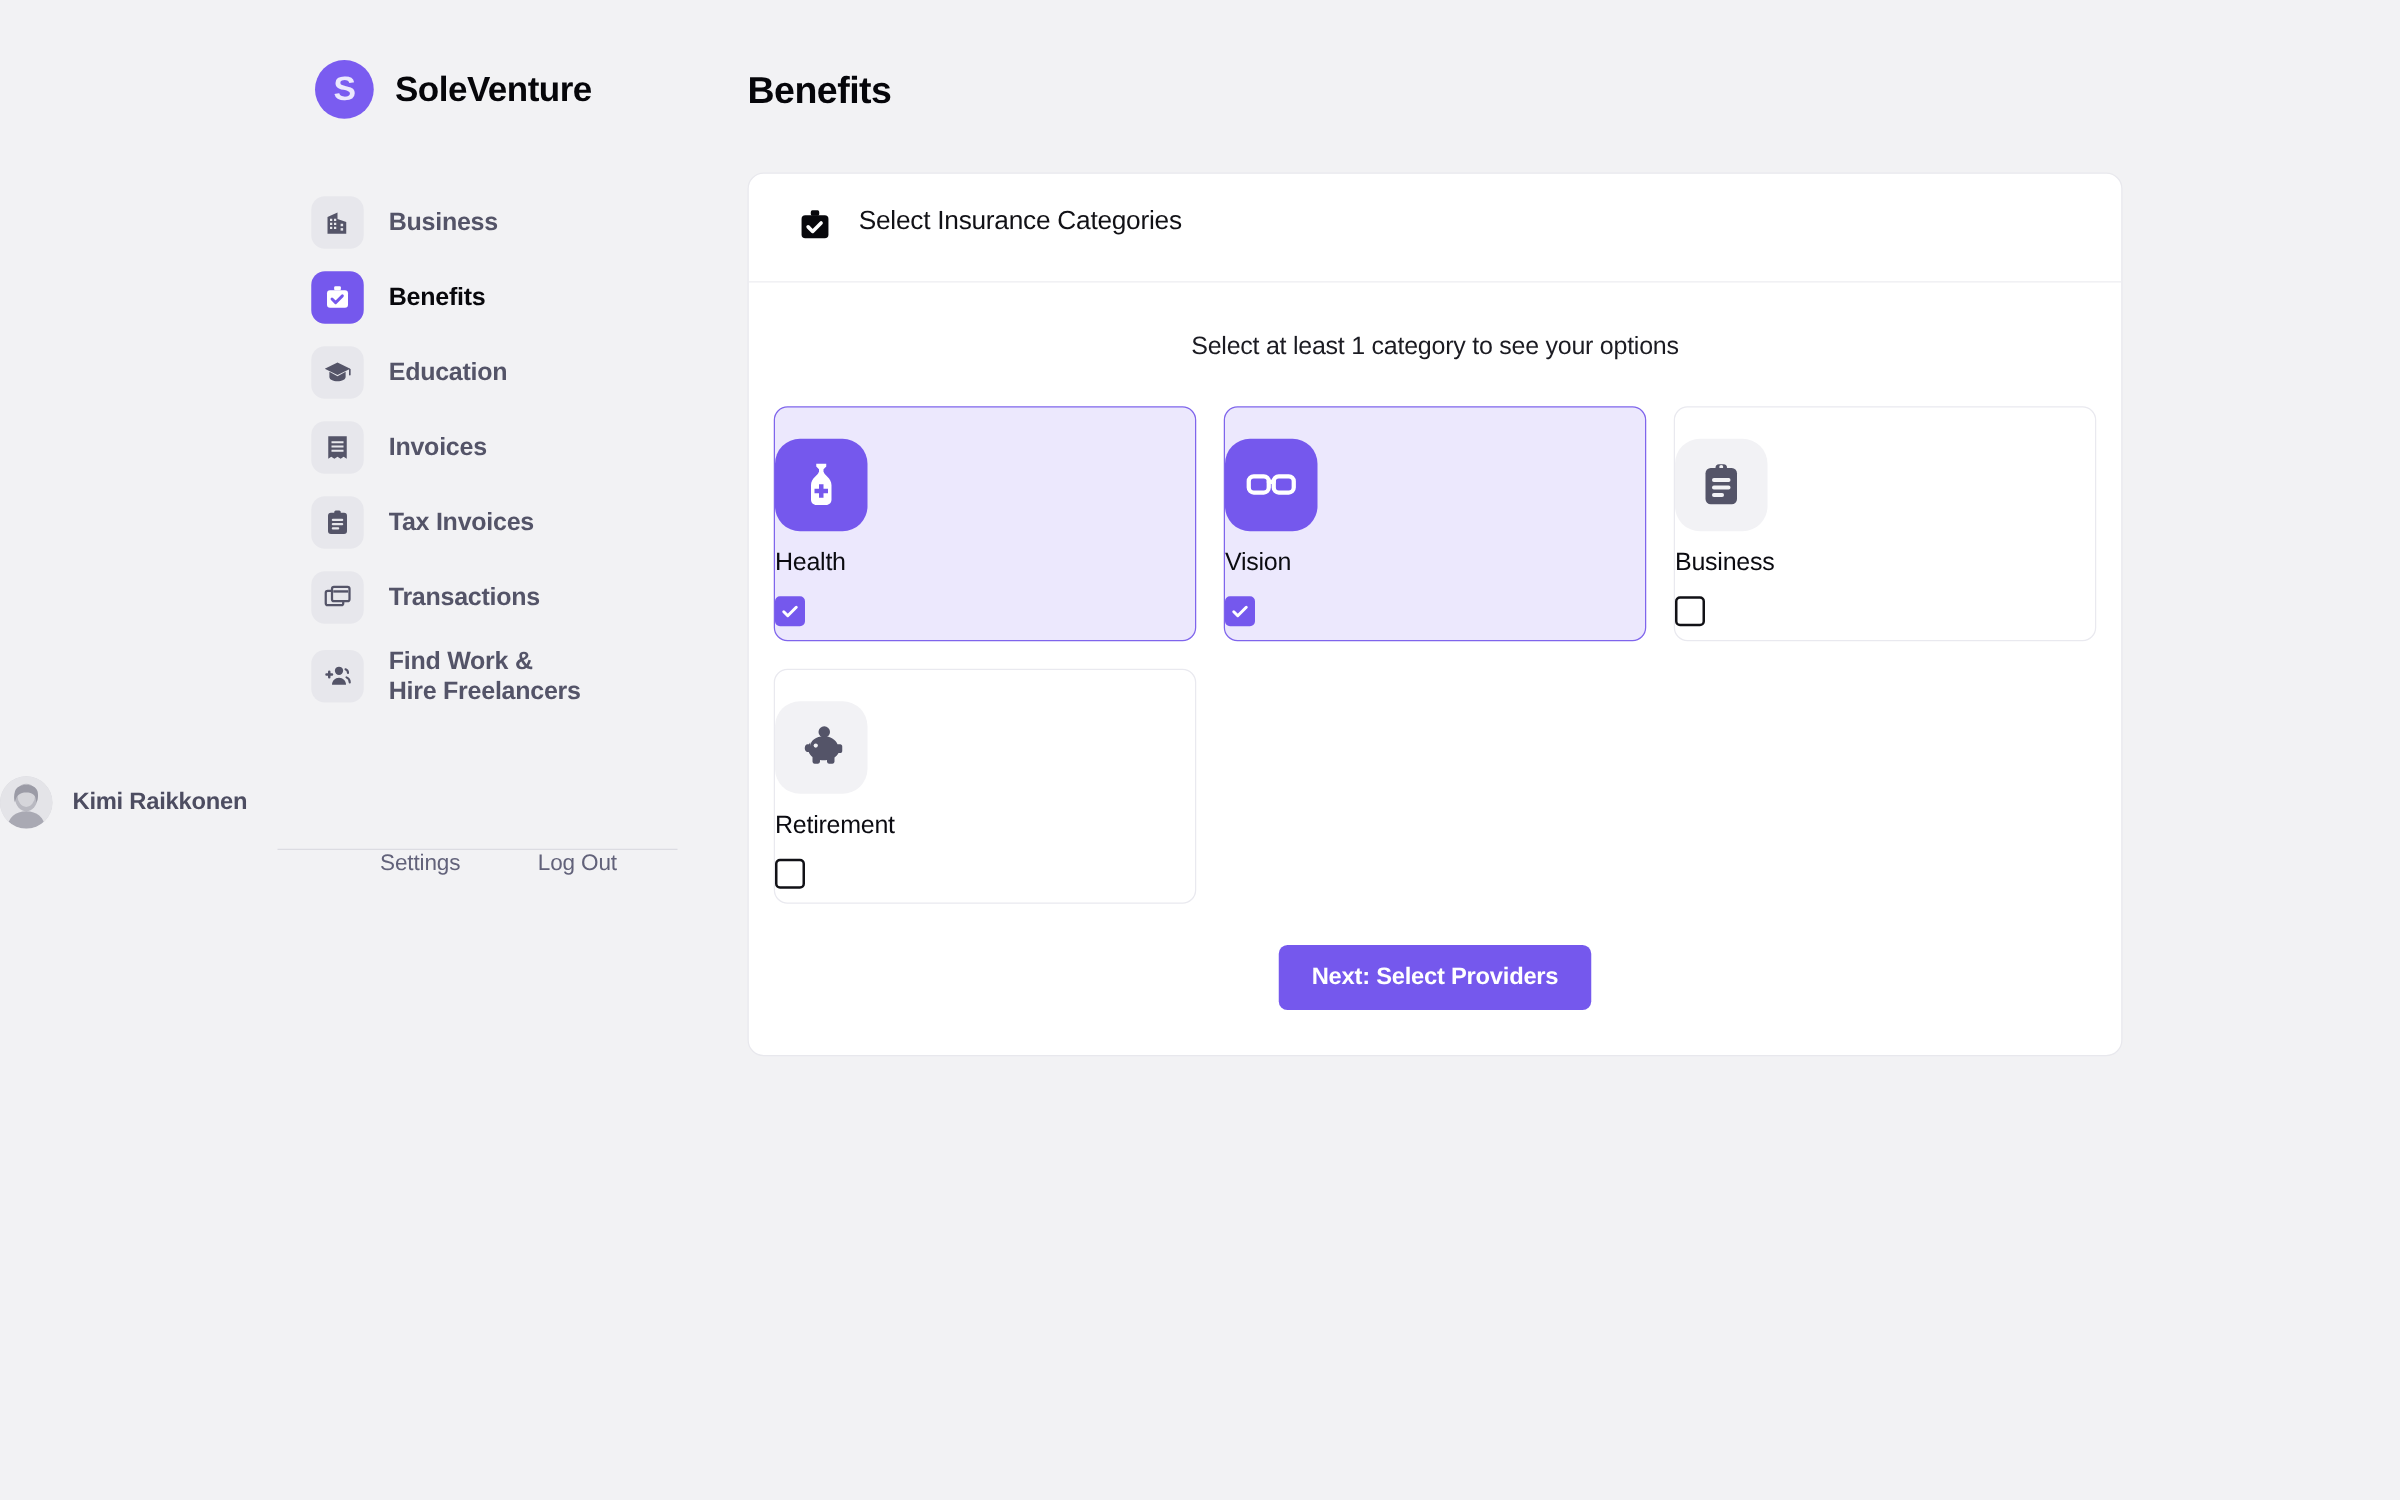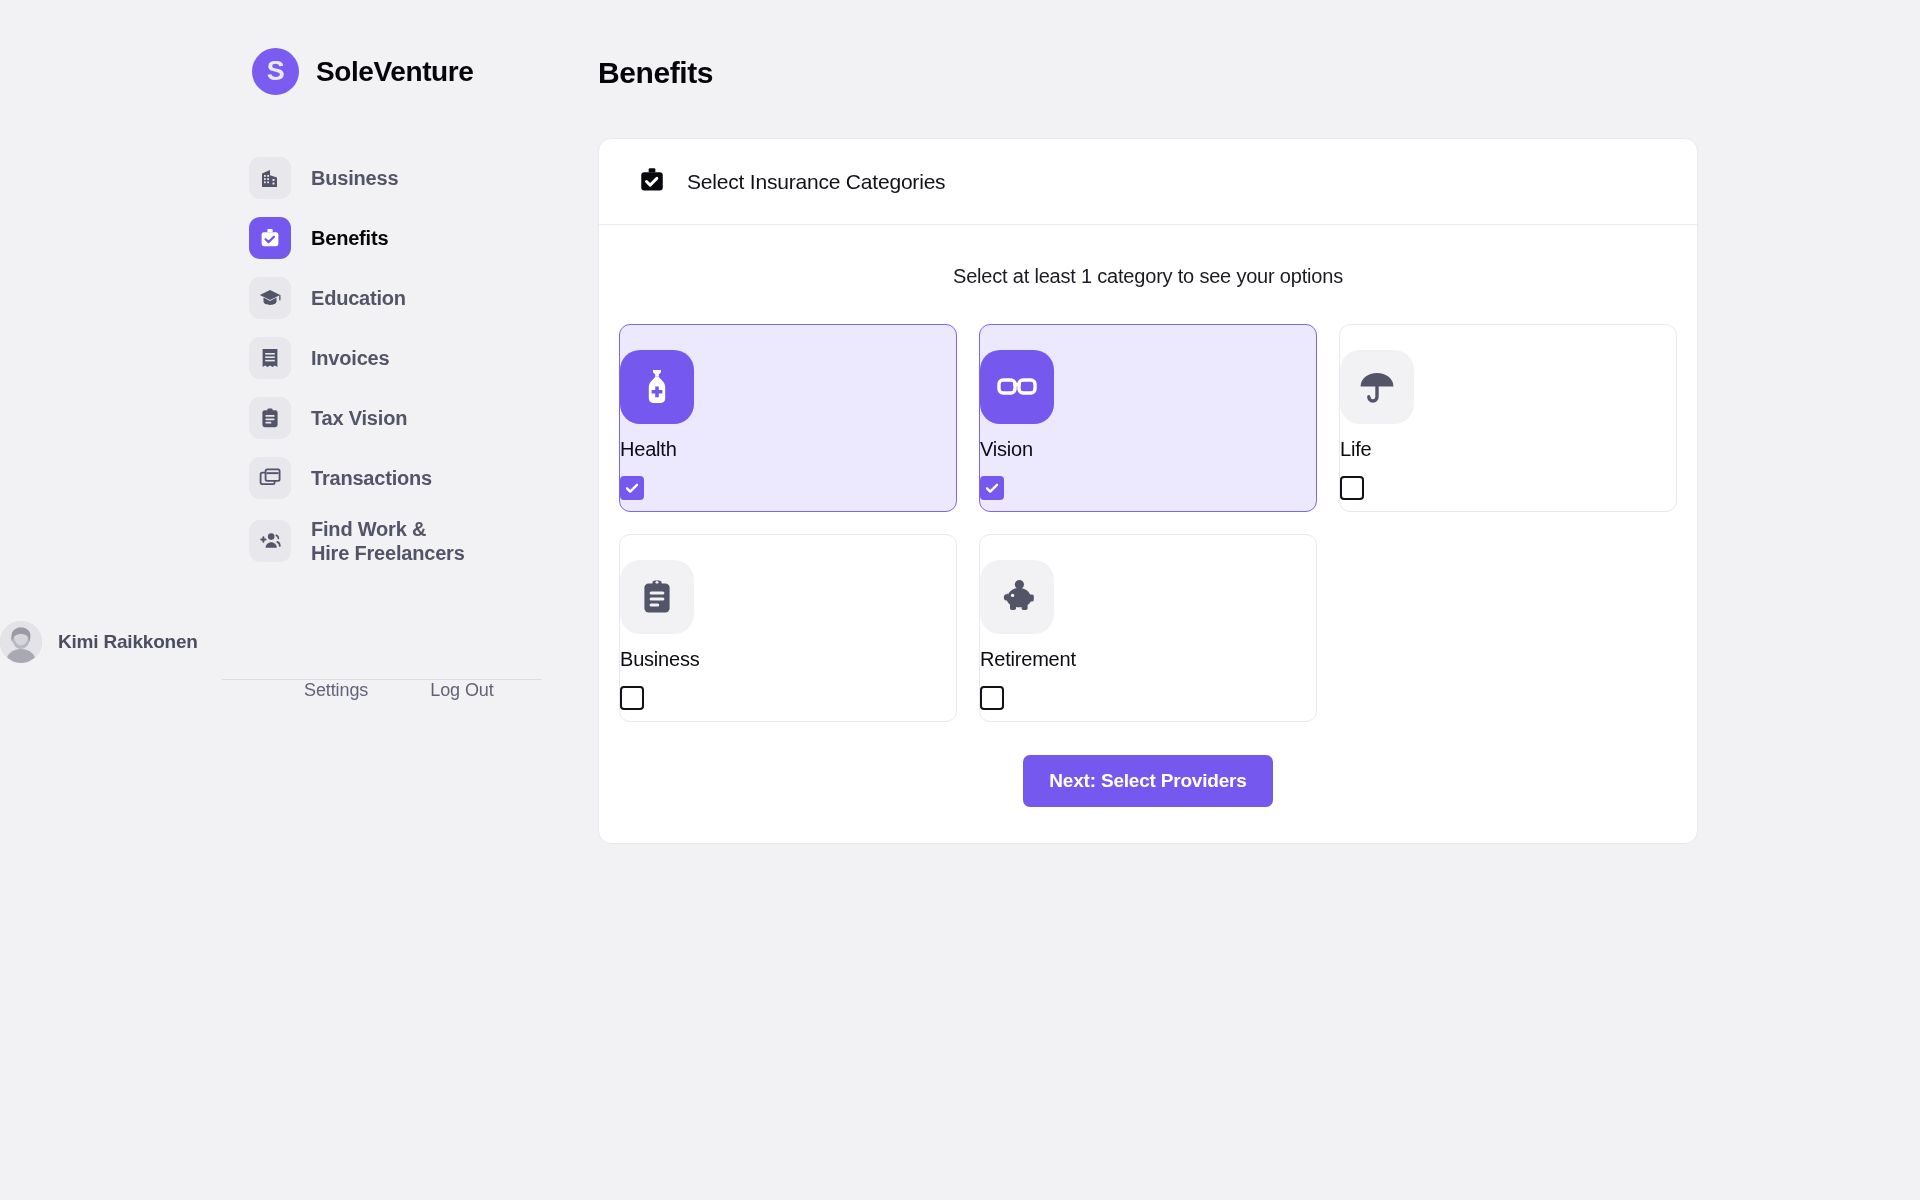--- a/index.html
+++ b/index.html
@@ -152,21 +152,21 @@
   .panel {
     width: 1100px;
     background: #ffffff;
     border: 1px solid #e8e8ed;
     border-radius: 13px;
     overflow: hidden;
   }
 
   .panel-head {
     display: flex;
-    align-items: center;
+    align-items: flex-start;
     gap: 20px;
     padding: 26px 38px 25px 38px;
     border-bottom: 1px solid #ededf1;
   }
   .panel-head-title {
     font-size: 21px;
     color: #111116;
     font-weight: normal;
     letter-spacing: -0.2px;
   }
@@ -340,21 +340,21 @@
       <div class="nav-item">
         <span class="nav-icon">
           <svg width="24" height="24" viewBox="0 0 24 24">
             <rect x="9.4" y="2.4" width="5.2" height="3" rx="1.2" fill="#545468"></rect>
             <rect x="4.4" y="4.2" width="15.2" height="17" rx="2.4" fill="#545468"></rect>
             <rect x="7.4" y="9" width="9.2" height="1.8" rx="0.9" fill="#e7e7ec"></rect>
             <rect x="7.4" y="12.4" width="9.2" height="1.8" rx="0.9" fill="#e7e7ec"></rect>
             <rect x="7.4" y="15.8" width="6" height="1.8" rx="0.9" fill="#e7e7ec"></rect>
           </svg>
         </span>
-        <span class="nav-label">Tax Vision</span>
+        <span class="nav-label">Tax Invoices</span>
       </div>
 
       <div class="nav-item">
         <span class="nav-icon">
           <svg width="24" height="24" viewBox="0 0 24 24">
             <rect x="2.6" y="6.6" width="14" height="11.5" rx="1.6" fill="none" stroke="#545468" stroke-width="1.8"></rect>
             <rect x="7.6" y="3.4" width="14" height="11.5" rx="1.6" fill="#e7e7ec" stroke="#545468" stroke-width="1.8"></rect>
             <rect x="8.6" y="6.2" width="12" height="1.9" fill="#545468"></rect>
           </svg>
         </span>
@@ -454,32 +454,20 @@
             </div>
             <div class="cat-label">Vision</div>
             <div class="cat-check">
               <svg width="16" height="16" viewBox="0 0 16 16">
                 <path d="M3 8.4l3.2 3.2L13 4.8" stroke="#ffffff" stroke-width="2.4" fill="none" stroke-linecap="round" stroke-linejoin="round"></path>
               </svg>
             </div>
           </div>
 
 
-          <div class="cat-card">
-            <div class="cat-icon-tile">
-              <svg width="42" height="42" viewBox="0 0 42 42">
-                <path d="M4.6 20.4C4.6 12.6 11.9 7 21 7s16.4 5.6 16.4 13.4H4.6z" fill="#545468"></path>
-                <path d="M21 20.4v10.4c0 2.3-1.8 4.2-4.1 4.2s-4.1-1.9-4.1-4.2" stroke="#545468" stroke-width="3.4" fill="none" stroke-linecap="round"></path>
-              </svg>
-            </div>
-            <div class="cat-label">Life</div>
-            <div class="cat-check">
-              
-            </div>
-          </div>
 
           <div class="cat-card">
             <div class="cat-icon-tile">
               <svg width="42" height="42" viewBox="0 0 42 42">
                 <rect x="16.4" y="4.4" width="9.2" height="5.6" rx="2.8" fill="#545468"></rect>
                 <circle cx="21" cy="6.6" r="1.6" fill="#f2f2f5"></circle>
                 <rect x="8.4" y="7.4" width="25.2" height="29" rx="4.2" fill="#545468"></rect>
                 <rect x="13.6" y="15.4" width="14.8" height="3.1" rx="1.5" fill="#f2f2f5"></rect>
                 <rect x="13.6" y="21.4" width="14.8" height="3.1" rx="1.5" fill="#f2f2f5"></rect>
                 <rect x="13.6" y="27.4" width="9.6" height="3.1" rx="1.5" fill="#f2f2f5"></rect>

